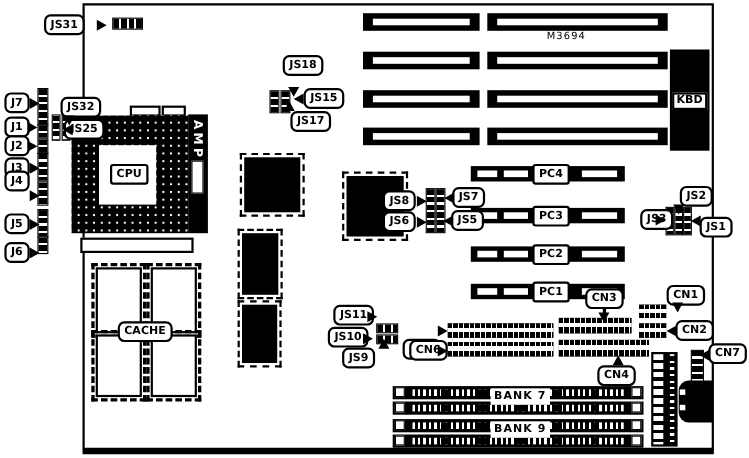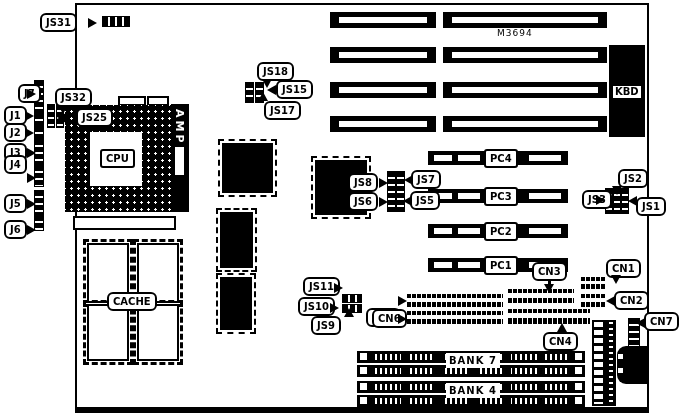--- a/index.html
+++ b/index.html
@@ -100,21 +100,21 @@
 
   <div class="mtext" style="left:497px;top:28px">M3694</div>
 
   <div class="kbdblk"></div>
   <div class="klabel" style="left:611px;top:84px">KBD</div>
 
   <div class="co" style="left:40px;top:13px">JS31</div>
   <i class="pr" style="left:88px;top:18px"></i>
   <div class="hj" style="left:102px;top:16px;width:26px"></div>
 
-  <div class="co" style="left:18px;top:84px">J7</div>
+  <div class="co" style="left:4px;top:84px">J7</div>
   <i class="pr" style="left:27px;top:89px"></i>
   <div class="vj" style="left:34px;top:80px;height:32px"></div>
   <div class="co" style="left:4px;top:106px">J1</div>
   <i class="pr" style="left:25px;top:111px"></i>
   <div class="vj" style="left:34px;top:113px;height:11px"></div>
   <div class="co" style="left:4px;top:123px">J2</div>
   <i class="pr" style="left:25px;top:128px"></i>
   <div class="vj" style="left:34px;top:126px;height:12px"></div>
   <div class="co" style="left:4px;top:143px">J3</div>
   <i class="pr" style="left:27px;top:148px"></i>
@@ -126,36 +126,36 @@
   <i class="pr" style="left:27px;top:199px"></i>
   <div class="vj" style="left:34px;top:190px;height:24px"></div>
   <div class="co" style="left:4px;top:220px">J6</div>
   <i class="pr" style="left:27px;top:225px"></i>
   <div class="vj" style="left:34px;top:215px;height:14px"></div>
 
   <div class="co" style="left:55px;top:88px">JS32</div>
   <i class="pd" style="left:58px;top:105px"></i>
   <div class="vj" style="left:47px;top:104px;width:6px;height:22px"></div>
   <div class="vj" style="left:56px;top:104px;width:6px;height:22px"></div>
-  <div class="co" style="left:76px;top:108px">JS25</div>
+  <div class="co" style="left:58px;top:108px">JS25</div>
   <i class="pl" style="left:57px;top:113px"></i>
 
   <div class="nub" style="left:118px;top:96px;width:24px"></div>
   <div class="nub" style="left:147px;top:96px;width:18px"></div>
   <div class="socket">
     <div class="socket-inner"></div>
   </div>
   <div class="co" style="left:100px;top:149px;border-radius:3px">CPU</div>
   <div class="handle"></div>
   <div class="ampstrip">
     <div class="amptext">AMP</div>
     <div class="ampslot"></div>
   </div>
 
-  <div class="co" style="left:257px;top:62px">JS18</div>
+  <div class="co" style="left:257px;top:50px">JS18</div>
   <i class="pd" style="left:262px;top:79px"></i>
   <div class="vj" style="left:245px;top:82px;width:7px;height:19px"></div>
   <div class="vj" style="left:255px;top:82px;width:7px;height:19px"></div>
   <div class="co" style="left:276px;top:80px">JS15</div>
   <i class="pl" style="left:267px;top:85px"></i>
   <div class="co" style="left:264px;top:101px">JS17</div>
   <i class="pu" style="left:258px;top:92px"></i>
 
   <div class="chipw" style="left:87px;top:243px;width:38px;height:56px"></div>
   <div class="chipw" style="left:137px;top:243px;width:38px;height:56px"></div>
@@ -260,21 +260,21 @@
     <div class="ticks"></div>
     <div class="clip" style="left:2px"></div>
     <div class="clip" style="right:2px"></div>
   </div>
   <div class="simm" style="left:357px;top:395px;width:228px">
     <div class="ticks"></div>
     <div class="clip" style="left:2px"></div>
     <div class="clip" style="right:2px"></div>
   </div>
   <div class="blabel" style="left:446px;top:353px">BANK 7</div>
-  <div class="blabel" style="left:446px;top:383px">BANK 4</div>
+  <div class="blabel" style="left:446px;top:383px">BANK 9</div>
 
   <div class="pwr">
     <div class="pwr-a"></div>
     <div class="pwr-b"></div>
   </div>
   <div class="din">
     <div class="notch" style="top:8px"></div>
     <div class="notch" style="top:22px"></div>
   </div>
 </div>

